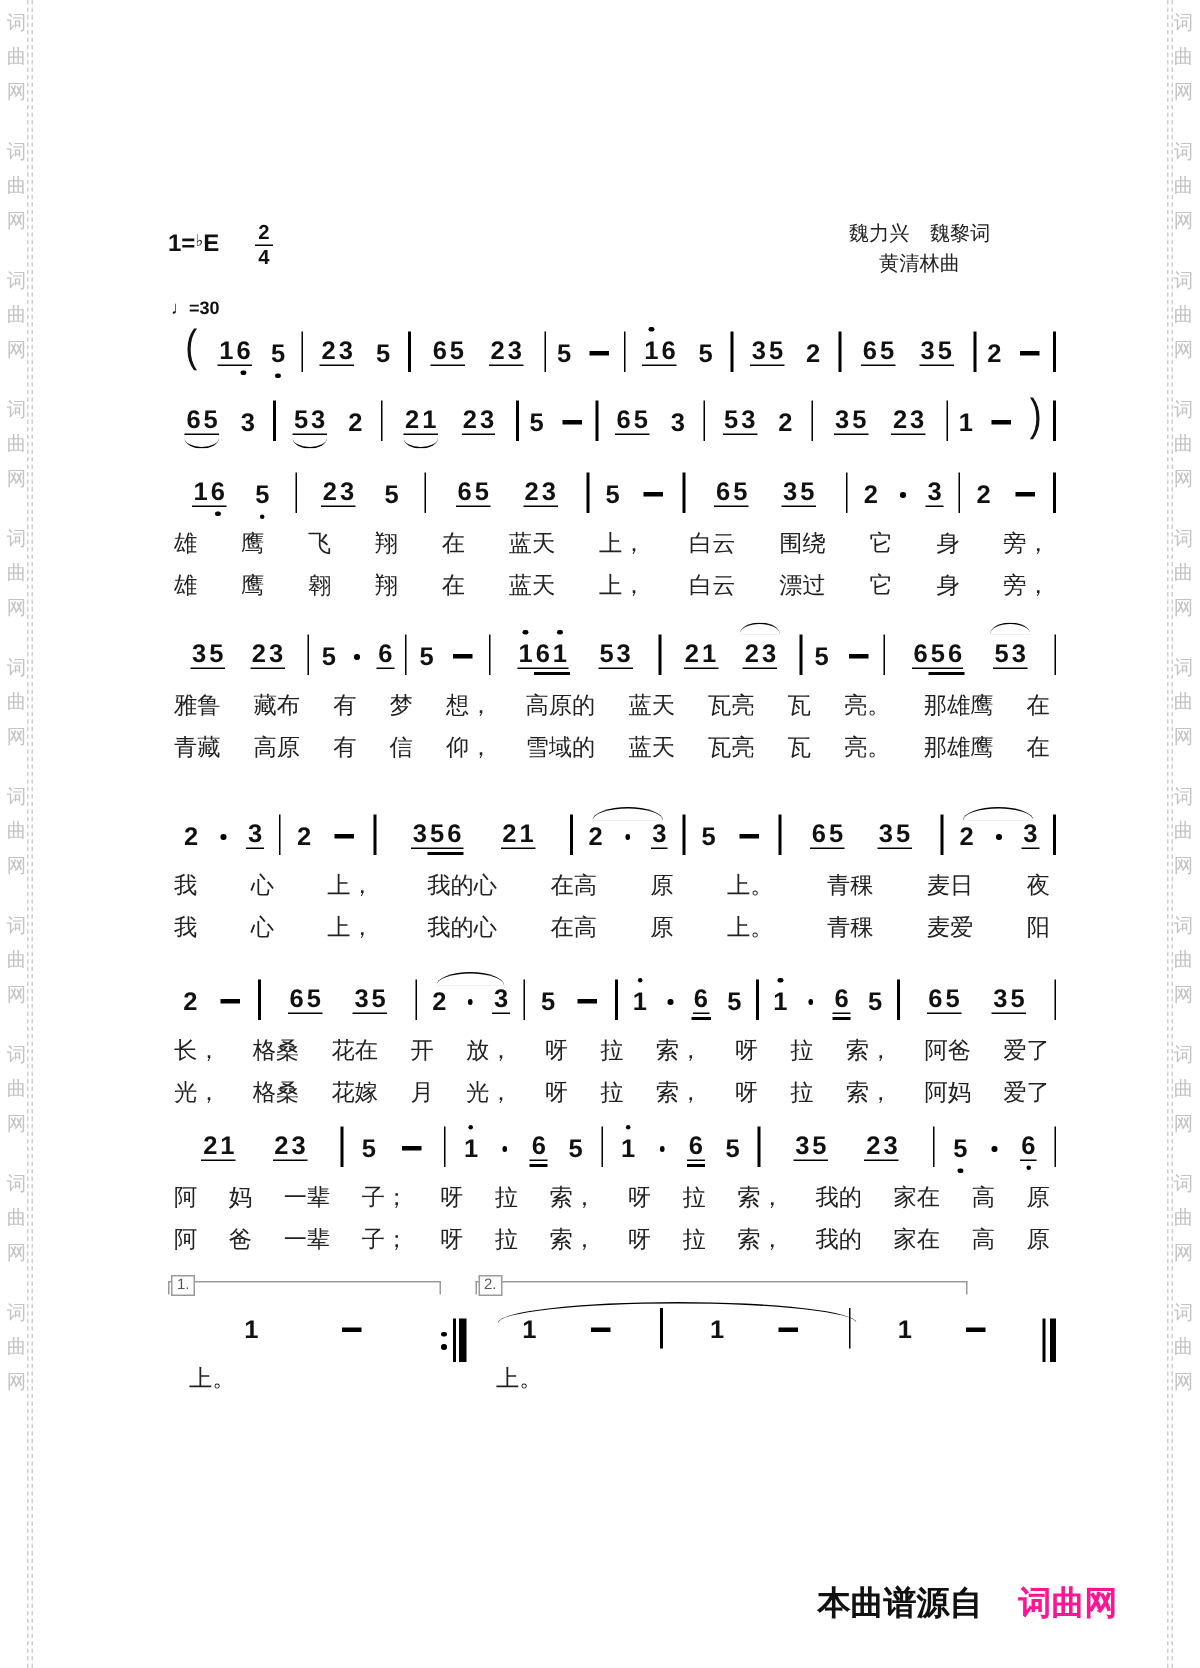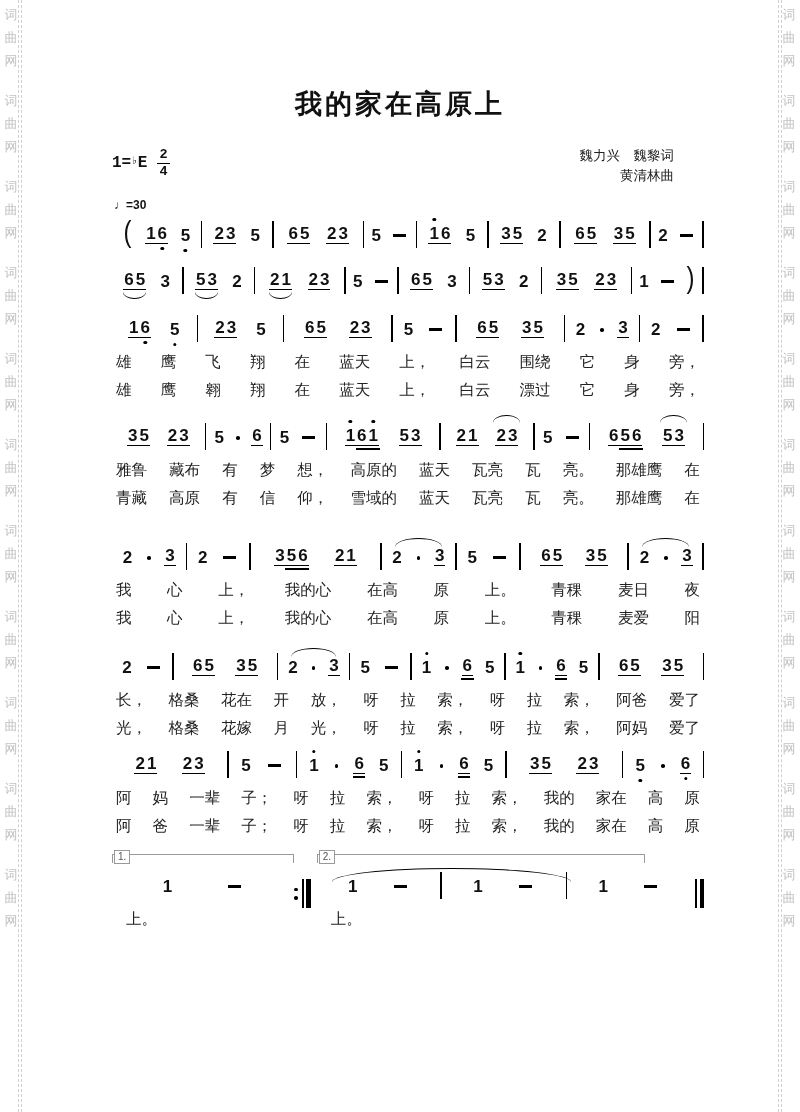--- a/index.html
+++ b/index.html
@@ -10,26 +10,26 @@
   .band{position:absolute;top:8px;width:16px;display:flex;flex-direction:column;align-items:center;
         color:#c3c3c3;font-size:13px;line-height:1;}
   .band-l{left:3px;} .band-r{right:3px;}
   .bgroup{display:flex;flex-direction:column;gap:10px;margin-bottom:27px;}
   .dashline{position:absolute;top:0;bottom:0;width:2px;border-left:1px dashed #cfcfcf;border-right:1px dashed #cfcfcf;}
   .dash-l{left:18px;} .dash-r{right:18px;}
   
   .watermark{position:absolute;top:22px;right:30px;font-family:"DejaVu Sans Mono","Liberation Mono",monospace;
              font-size:16px;color:#000;letter-spacing:0.5px;}
   .title{position:absolute;top:86px;left:0;right:0;text-align:center;font-size:27px;font-weight:bold;letter-spacing:3px;}
-  .keysig{position:absolute;top:148px;left:112px;font-size:16px;font-weight:bold;display:flex;align-items:center;gap:6px;font-family:Liberation Mono, monospace;}
+  .keysig{position:absolute;top:148px;left:112px;font-size:16px;font-weight:bold;display:flex;align-items:center;gap:20px;}
   .keysig sup{font-size:11px;vertical-align:top;}
   .frac{display:inline-flex;flex-direction:column;align-items:center;font-size:13.5px;line-height:1;margin-left:4px;}
   .frac .num{border-bottom:1.2px solid #000;padding:0 2px 1px;margin-bottom:1px;}
   .credits{position:absolute;top:146px;left:552px;width:122px;font-size:13.5px;color:#222;line-height:1.45;}
-  .credits .crow{display:flex;justify-content:flex-end;}
+  .credits .crow{display:flex;justify-content:center;}
   .tempo{font-size:12px;font-weight:bold;margin:0 0 4px 2px;height:14px;}
   
   .score{position:absolute;top:198px;left:112px;width:592px;}
   .mline{display:flex;align-items:stretch;height:38px;font-size:17px;font-weight:bold;}
   .meas{position:relative;display:flex;align-items:flex-end;justify-content:space-evenly;
         padding-bottom:10px;flex-basis:0;min-width:0;}
   .meas.slur::before{content:'';position:absolute;top:0;left:18%;right:18%;height:8px;
         border-top:1.6px solid #000;border-radius:50% 50% 0 0 / 100% 100% 0 0;}
   .bar{width:1.5px;background:#000;align-self:flex-end;height:27px;margin-bottom:6px;flex:none;}
   .grp{position:relative;display:inline-flex;align-items:flex-end;margin:0 2px;line-height:1;}
@@ -188,21 +188,20 @@
       </div>
       <div class="bgroup">
         <div>词</div>
         <div>曲</div>
         <div>网</div>
       </div>
     </div>
   <div class="dashline dash-r"></div>
 
 
-  <div class="title">我的家在高原上</div>
 
   <div class="keysig">
     <span><span>1=</span><sup>♭</sup><span>E</span></span>
     <span class="frac">
       <span class="num">2</span>
       <span>4</span>
     </span>
   </div>
 
   <div class="credits">
@@ -995,14 +994,18 @@
           </div>
         <div class="end-lyr">上。</div>
       </div>
       <div class="fbar">
         <span class="rthin"></span>
           <span class="rthick"></span>
       </div>
     </div>
   </div>
 
+  <div class="footer">
+    <span>本曲谱源自</span>
+    <span class="brand" style="color: rgb(255, 20, 147);">词曲网</span>
+  </div>
 
 </div>
 
 </body></html>

